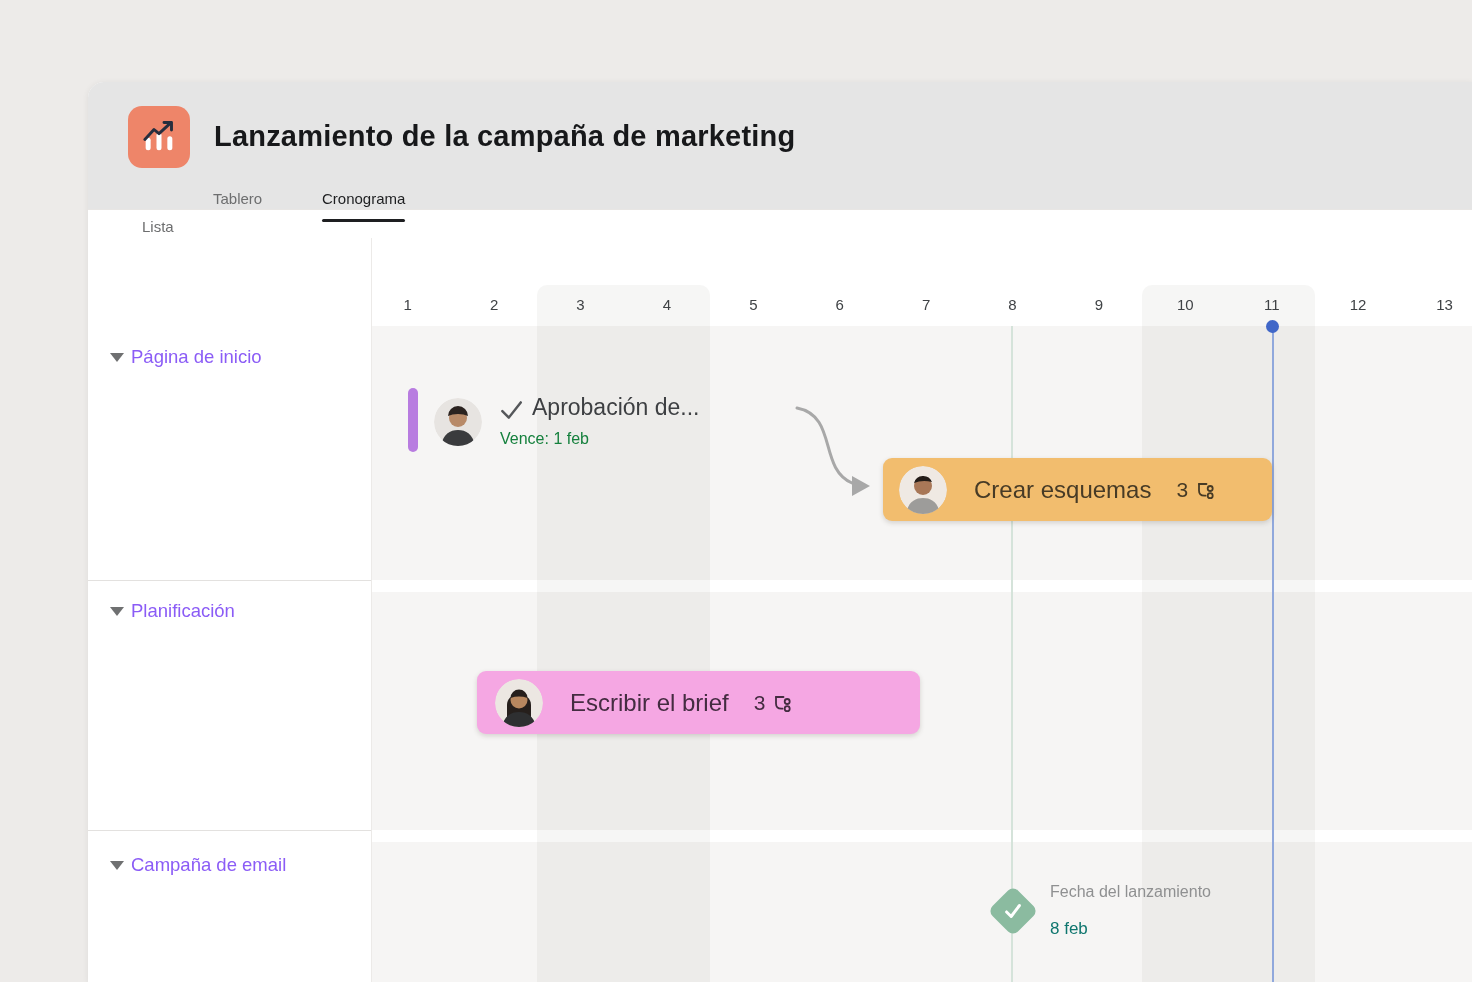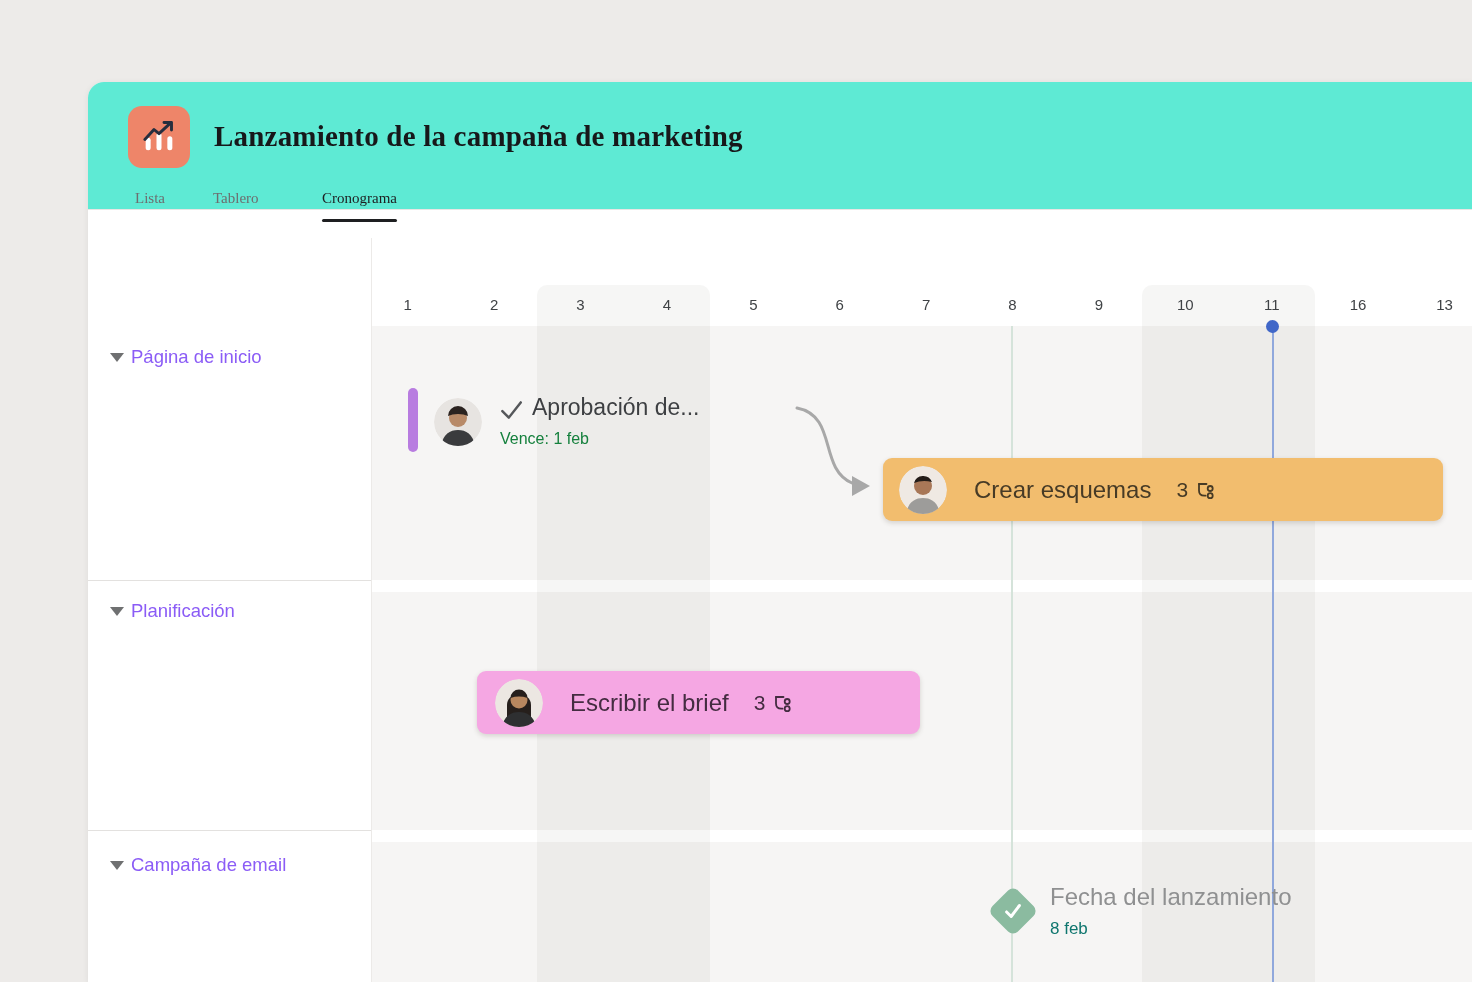--- a/index.html
+++ b/index.html
@@ -7,27 +7,27 @@
   body { font-family:"Liberation Sans", sans-serif; background:#edebe9; position:relative; }
 
   .card {
     position:absolute; left:88px; top:82px; right:0; bottom:0;
     background:#ffffff; border-top-left-radius:16px;
     box-shadow:0 1px 6px rgba(0,0,0,0.07);
     overflow:hidden;
   }
 
   
-  .card-header { position:absolute; top:0; left:0; right:0; height:128px; background:#5eead4; border-bottom:1px solid #e8e6e4; z-index:10;font-family:Liberation Serif, serif; }
+  .card-header { position:absolute; top:0; left:0; right:0; height:128px; background:#e5e5e5; border-bottom:1px solid #e8e6e4; z-index:10; }
   .project-icon { position:absolute; left:40px; top:24px; width:62px; height:62px; border-radius:14px; background:#ee8569; display:flex; align-items:center; justify-content:center; }
   .page-title { position:absolute; left:126px; top:38px; font-size:29px; font-weight:600; color:#17181a; letter-spacing:0.2px; white-space:nowrap; }
   .tab { position:absolute; top:108px; font-size:15px; color:#6d6e6f; padding-bottom:15px; cursor:pointer; }
   .tab.active { color:#1e1f21; font-weight:500; }
   .tab.active::after { content:""; position:absolute; left:0; right:0; bottom:0; height:3px; background:#1e1f21; border-radius:2px; }
-  .tab-lista { left:47px; } .tab-tablero { left:125px; } .tab-cronograma { left:234px; }
+  .tab-lista { left:54px;margin-top:28px; } .tab-tablero { left:125px; } .tab-cronograma { left:234px; }
 
   
   .content { position:absolute; top:156px; left:0; right:0; bottom:0; }
 
   .sidebar { position:absolute; left:0; top:0; bottom:0; width:284px; background:#fff; border-right:1px solid #eceae8; z-index:5; }
   .section-header { position:absolute; left:0; width:100%; height:30px; display:flex; align-items:center; cursor:pointer; }
   .section-header .tri { position:absolute; left:22px; width:0; height:0; border-left:7px solid transparent; border-right:7px solid transparent; border-top:9px solid #6f7071; }
   .section-header .lbl { position:absolute; left:43px; font-size:18.5px; font-weight:500; color:#8b5cf6; white-space:nowrap; }
   .sh-1 { top:104px; } .sh-2 { top:358px; } .sh-3 { top:612px;text-align:center; }
   .sidebar-divider { position:absolute; left:0; width:100%; height:1px; background:#e3e1df; }
@@ -60,30 +60,30 @@
   .arrow-svg { position:absolute; left:0; top:0; z-index:4; pointer-events:none; }
 
   
   .task-pill { position:absolute; left:36px; top:150px; width:10px; height:64px; border-radius:5px; background:#b87ce0; z-index:5; cursor:pointer; }
   .approval-avatar { position:absolute; left:62px; top:160px; z-index:5; }
   .approval-check { position:absolute; left:126px; top:159px; z-index:5; color:#55575a; }
   .approval-title { position:absolute; left:160px; top:156px; font-size:23px; font-weight:500; color:#3d3f42; z-index:5; white-space:nowrap; cursor:pointer; }
   .approval-due { position:absolute; left:128px; top:192px; font-size:16px; color:#15803d; z-index:5; white-space:nowrap; }
 
   .task-bar { position:absolute; height:63px; border-radius:9px; display:flex; align-items:center; padding-left:18px; z-index:5; cursor:pointer; box-shadow:0 2px 5px rgba(60,50,40,0.18); }
-  .bar-orange { left:511px; top:220px; width:560px; background:#f2bd6e; color:#473b26;padding-left:16px; }
+  .bar-orange { left:511px; top:220px; width:389px; background:#f2bd6e; color:#473b26;padding-left:16px; }
   .bar-pink { left:105px; top:433px; width:443px; background:#f5a7e3; color:#442c41; }
   .task-bar .bar-title { font-size:24px; font-weight:500; margin-left:27px; white-space:nowrap; }
   .bar-count { display:flex; align-items:center; gap:7px; margin-left:25px; font-size:21px; font-weight:500; }
 
   .avatar { width:48px; height:48px; border-radius:50%; overflow:hidden; flex:0 0 auto; display:block; }
 
   .milestone-diamond { position:absolute; left:623px; top:655px; width:36px; height:36px; background:#8bbba0; border-radius:7px; transform:rotate(45deg); z-index:5; cursor:pointer; display:flex; align-items:center; justify-content:center; }
   .milestone-diamond svg { transform:rotate(-45deg); }
-  .milestone-title { position:absolute; left:678px; top:645px; font-size:24px; color:#8f9091; z-index:5; white-space:nowrap; }
+  .milestone-title { position:absolute; left:678px; top:645px; font-size:16px; color:#8f9091; z-index:5; white-space:nowrap; }
   .milestone-date { position:absolute; left:678px; top:681px; font-size:17px; color:#0f766e; z-index:5; }
 </style>
 </head>
 <body>
 
 <div class="card">
 
   <div class="card-header">
     <div class="project-icon">
       <svg width="40" height="40" viewBox="0 0 48 48">
@@ -134,21 +134,21 @@
           <div class="day-label" style="left: 122.1px;">2</div>
           <div class="day-label" style="left: 208.5px;">3</div>
           <div class="day-label" style="left: 294.9px;">4</div>
           <div class="day-label" style="left: 381.3px;">5</div>
           <div class="day-label" style="left: 467.7px;">6</div>
           <div class="day-label" style="left: 554.1px;">7</div>
           <div class="day-label" style="left: 640.5px;">8</div>
           <div class="day-label" style="left: 726.9px;">9</div>
           <div class="day-label" style="left: 813.3px;">10</div>
           <div class="day-label" style="left: 899.7px;">11</div>
-          <div class="day-label" style="left: 986.1px;">16</div>
+          <div class="day-label" style="left: 986.1px;">12</div>
           <div class="day-label" style="left: 1072.5px;">13</div>
         </div>
 
       <div class="guide-line green-line"></div>
       <div class="guide-line blue-line"></div>
       <div class="blue-dot"></div>
 
       <svg class="arrow-svg" width="1100" height="744">
         <path d="M425,170 C466,178 446,230 480,245" fill="none" stroke="#a8a8a8" stroke-width="3" stroke-linecap="round"></path>
         <polygon points="480,238 498,248 480,258" fill="#a8a8a8"></polygon>

